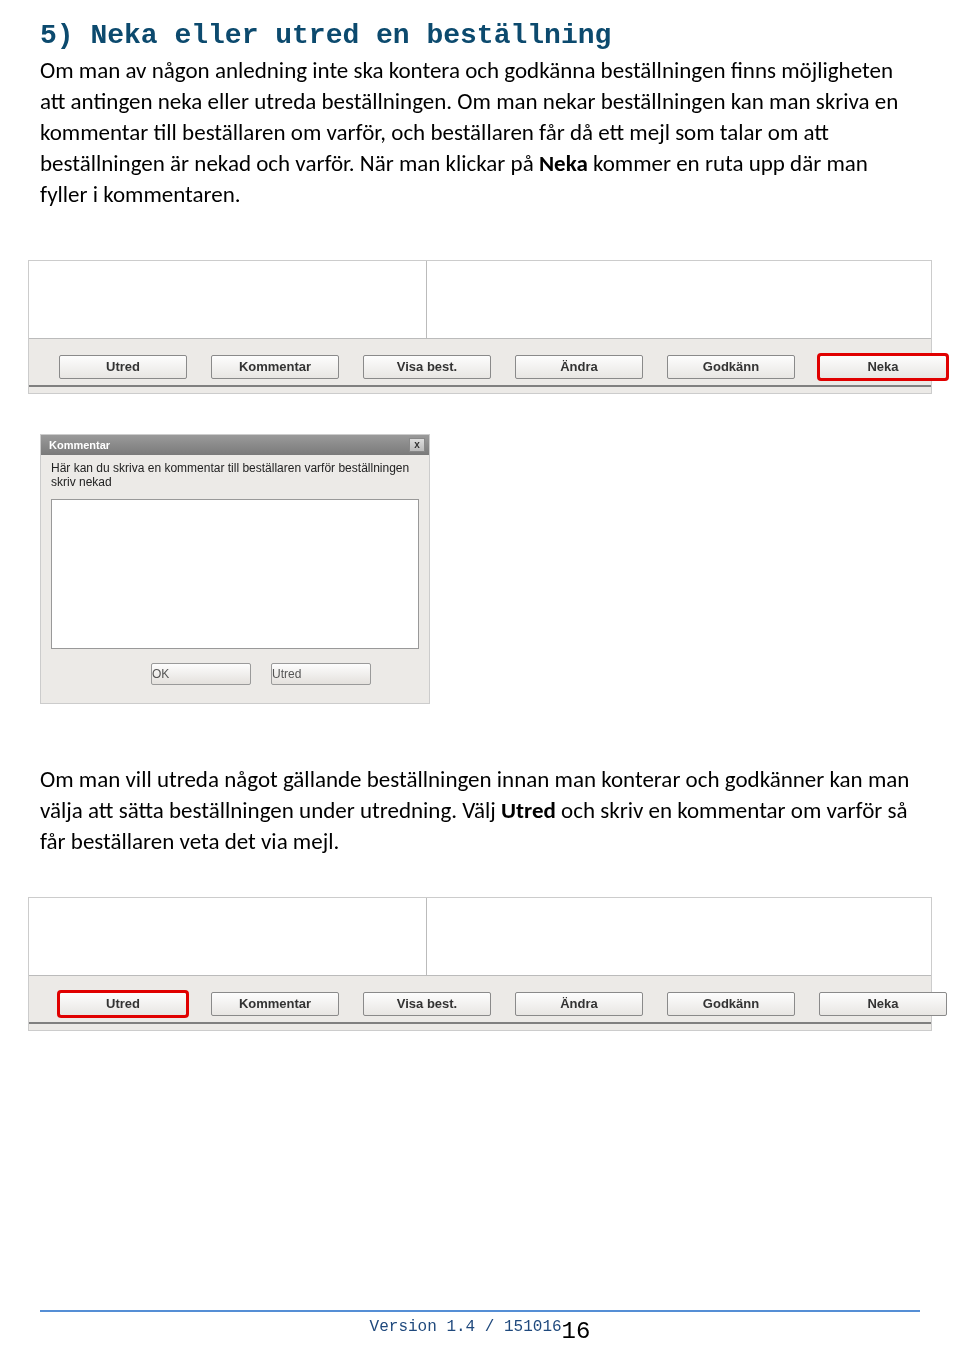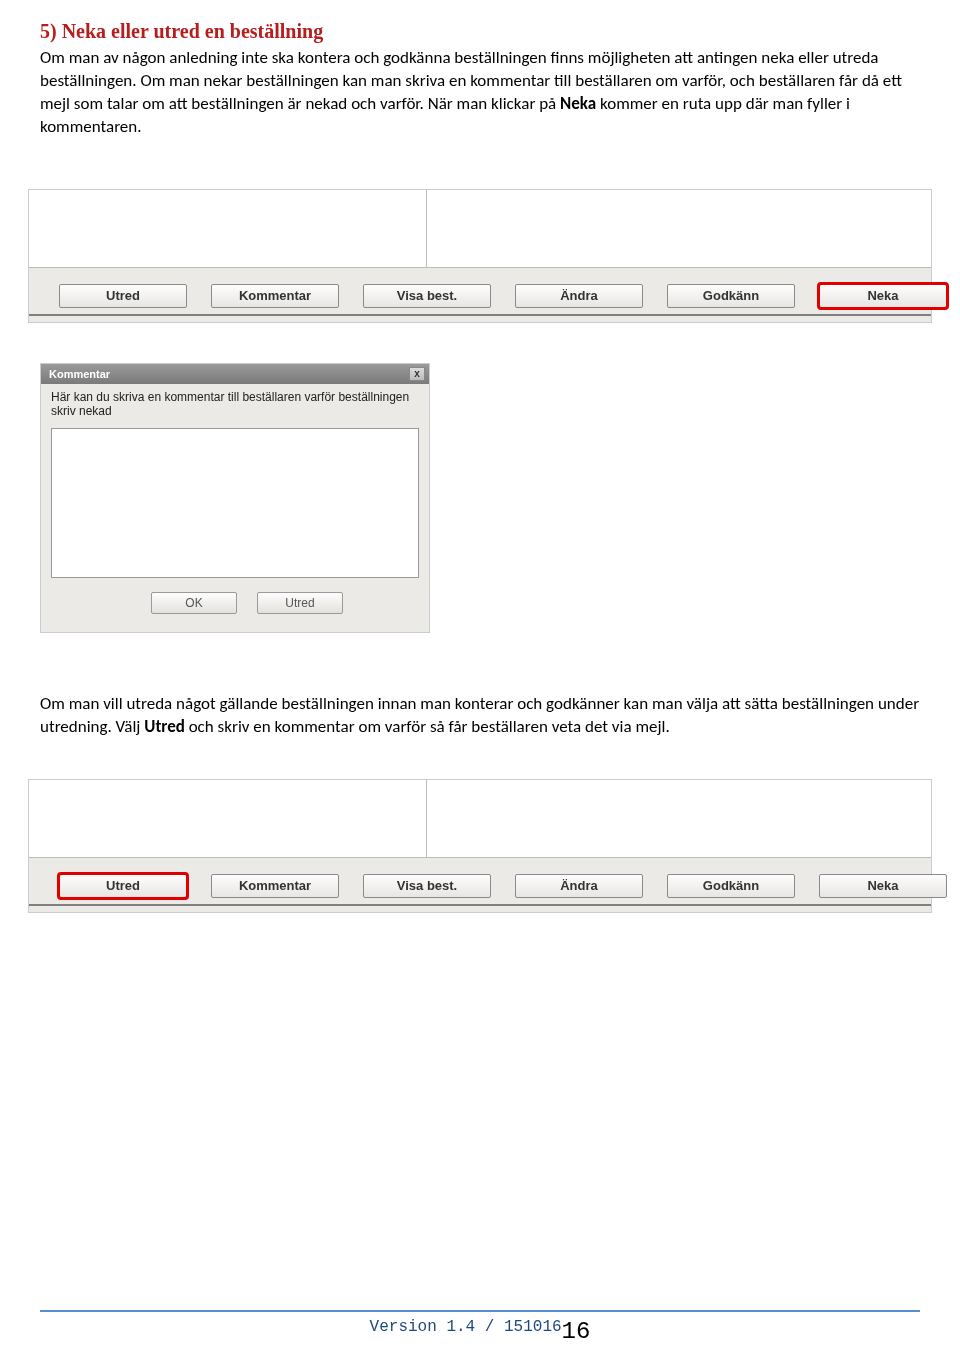--- a/index.html
+++ b/index.html
@@ -9,28 +9,28 @@
     font-family: Calibri, Arial, sans-serif;
     color: #000;
     width: 960px;
   }
   .page {
     padding: 20px 40px 10px 40px;
     min-height: 1310px;
     position: relative;
   }
   .section-heading {
-    font-family: Liberation Serif, serif;
-    color: #b91c1c;
+    font-family: Liberation Mono, monospace;
+    color: #0c4a6e;
     font-weight: bold;
-    font-size: 20px;
+    font-size: 28px;
     margin: 0 0 4px 0;
   }
   .body-text {
-    font-size: 17px;
+    font-size: 23px;
     line-height: 1.35;
     margin: 0 0 4px 0;
   }
   .bold { font-weight: bold; }
 
   
   .bar-shot {
     margin-top: 50px;
     margin-left: -12px;
     margin-right: -12px;
@@ -112,28 +112,28 @@
     height: 150px;
     background: #fff;
     border: 1px solid #999;
   }
   .dlg-btn-row {
     display: flex;
     gap: 20px;
     padding: 14px 0 0 110px;
   }
   .dlg-btn {
-    width: 86px;
+    width: 100px;
     height: 22px;
     background: linear-gradient(#fdfdfd,#e4e1dd);
     border: 1px solid #9a9a9a;
     border-radius: 2px;
     font: 12px Tahoma, Arial, sans-serif;
     color: #555;
-    text-align: center;
+    text-align: left;
     line-height: 20px;
   }
 
   .spacer-after-dialog { height: 60px; }
 
   .footer {
     border-top: 2px solid #558ED5;
     margin: 0 40px;
     padding: 6px 0 18px 0;
     display: flex;

